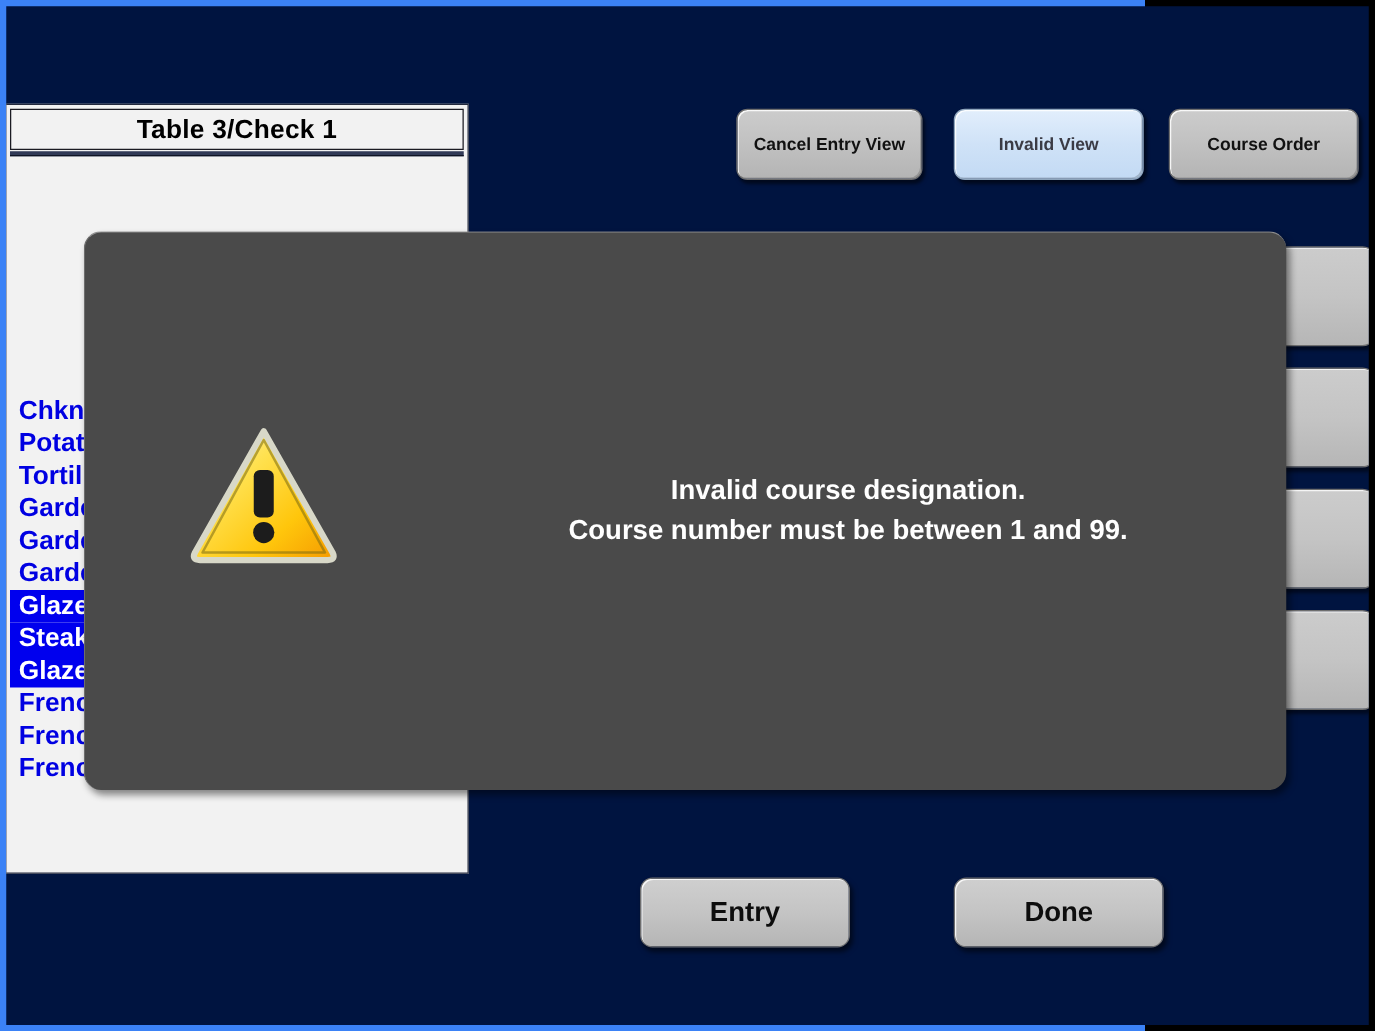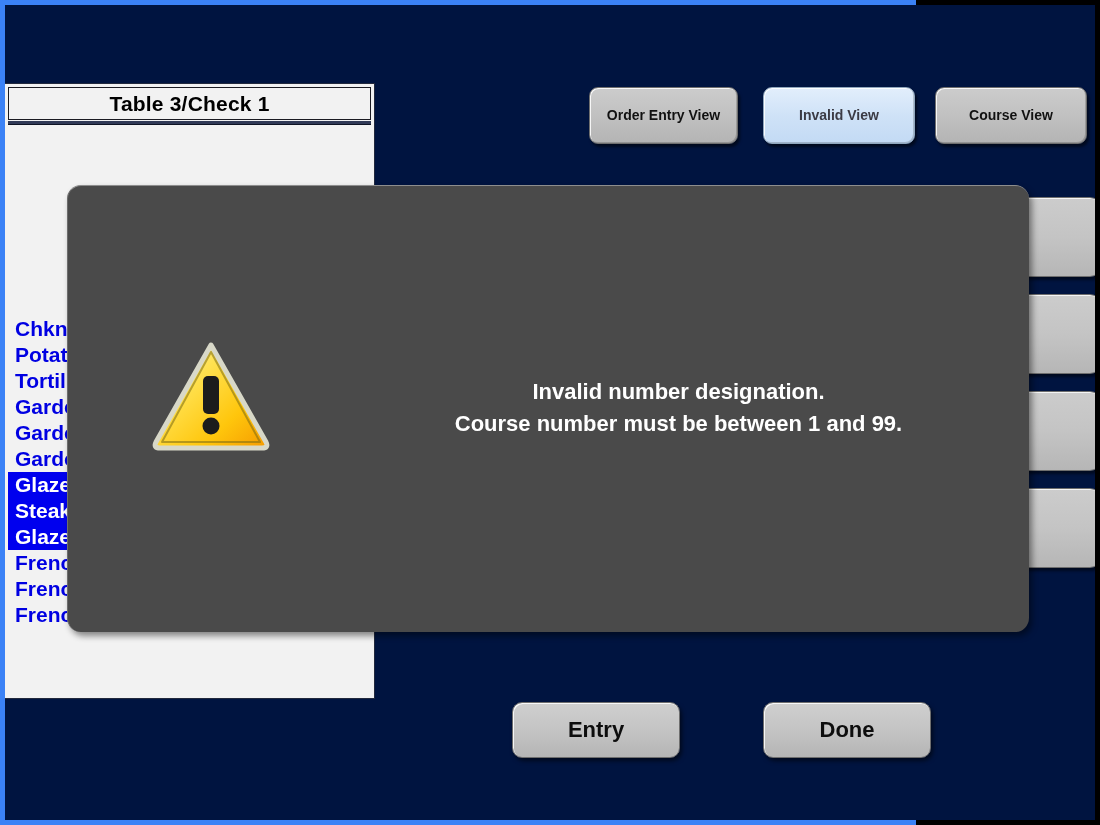--- a/index.html
+++ b/index.html
@@ -231,27 +231,27 @@
           <div class="check-item selected" style="top: 346px;">Glaze</div>
           <div class="check-item selected" style="top: 372px;">Steak</div>
           <div class="check-item selected" style="top: 398px;">Glaze</div>
           <div class="check-item" style="top: 424px;">Frenc</div>
           <div class="check-item" style="top: 450px;">Frenc</div>
           <div class="check-item" style="top: 476px;">Frenc</div>
         </div>
     </div>
 
     <div class="view-btn" id="btn-order-entry">
-      <span>Order Entry View</span>
+      <span>Cancel Entry View</span>
     </div>
     <div class="view-btn selected" id="btn-priority">
       <span>Invalid View</span>
     </div>
     <div class="view-btn" id="btn-course">
-      <span>Course View</span>
+      <span>Course Order</span>
     </div>
 
     <div class="side-btn" id="side-btn-1">
       <span></span>
     </div>
     <div class="side-btn" id="side-btn-2">
       <span></span>
     </div>
     <div class="side-btn" id="side-btn-3">
       <span></span>
@@ -278,19 +278,19 @@
               <stop offset="100%" stop-color="#f59a00"></stop>
             </linearGradient>
           </defs>
           <path d="M61 7 L116 104 Q119 110 112 110 L10 110 Q3 110 6 104 Z" fill="url(#triGrad)" stroke="#d8d8c8" stroke-width="5" stroke-linejoin="round"></path>
           <path d="M61 14 L110 104 L12 104 Z" fill="none" stroke="#7a6a12" stroke-width="2" stroke-linejoin="round" opacity="0.55"></path>
           <rect x="53" y="38" width="16" height="38" rx="5" fill="#1c1c1c"></rect>
           <circle cx="61" cy="88" r="8.5" fill="#1c1c1c"></circle>
         </svg>
       </div>
       <div id="dialog-message">
-        <span class="line">Invalid number designation.</span>
+        <span class="line">Invalid course designation.</span>
         <span class="line">Course number must be between 1 and 99.</span>
       </div>
     </div>
 
   </div>
 </div>
 
 </body></html>

